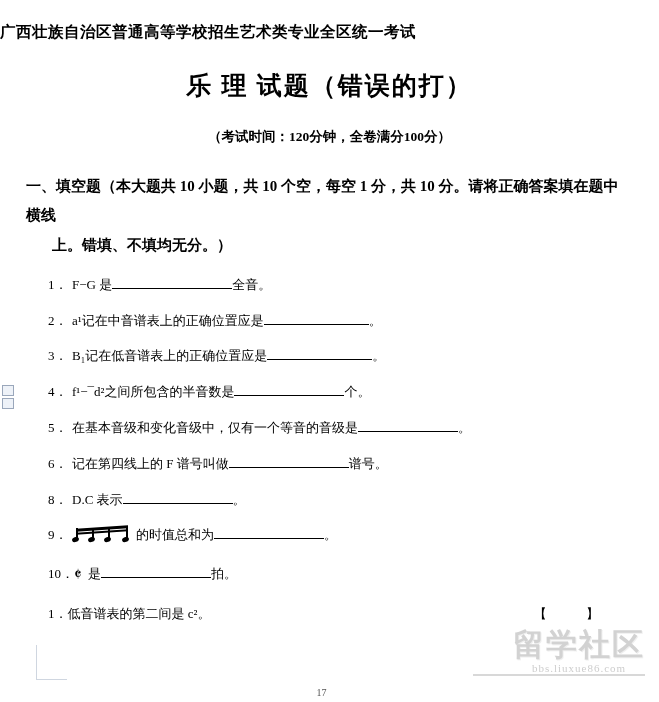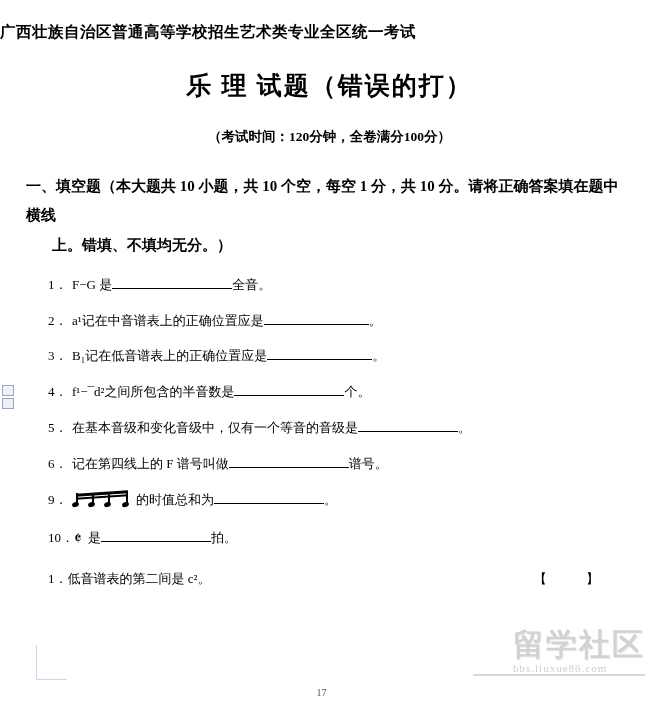--- a/index.html
+++ b/index.html
@@ -164,20 +164,21 @@
     bottom: 4px;
     text-align: center;
     font-size: 10px;
     color: #555;
   }
   
   .watermark {
     position: absolute;
     right: 14px;
     bottom: 28px;
+    text-align: center;
     opacity: 0.92;
     margin-top: 24px;
   }
   .watermark .wm-main {
     font-size: 31px;
     font-weight: bold;
     color: #cfcfcf;
     letter-spacing: 2px;
     font-family: "Liberation Sans", sans-serif;
     text-shadow: 1px 1px 0 #eee;
@@ -235,20 +236,23 @@
 
     <div class="q">
       <span class="num">5．</span><span>在基本音级和变化音级中，仅有一个等音的音级是</span><span class="blank b-100"></span><span>。</span>
     </div>
 
     <div class="q">
       <span class="num">6．</span><span>记在第四线上的 F 谱号叫做</span><span class="blank b-120"></span><span>谱号。</span>
     </div>
 
 
+    <div class="q">
+      <span class="num">8．</span><span>D.C 表示</span><span class="blank b-110"></span><span>。</span>
+    </div>
 
     <div class="q">
       <span class="num">9．</span><span class="notegroup">
         <span class="beam"></span>
         <span class="beam2"></span>
         <span class="stem" style="left:4px;"></span>
         <span class="stem" style="left:20px;"></span>
         <span class="stem" style="left:36px;"></span>
         <span class="stem" style="left:54px;"></span>
         <span class="head" style="left:0px;"></span>

